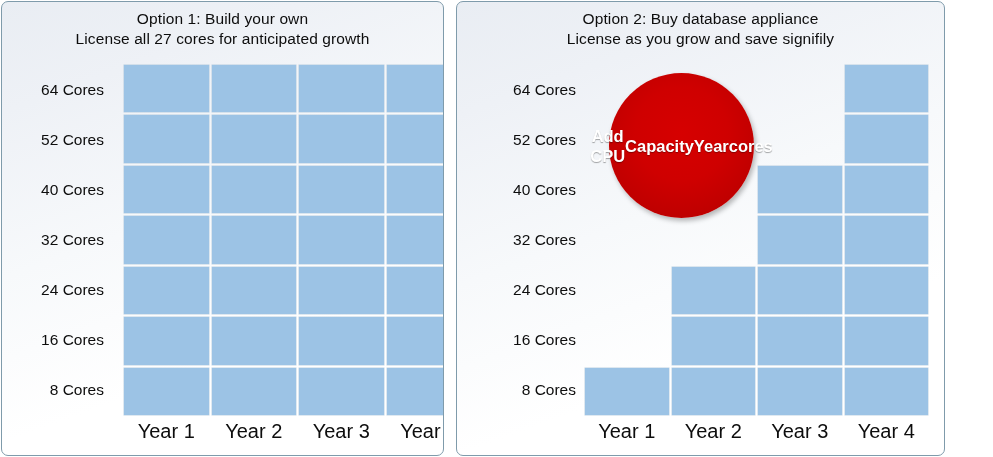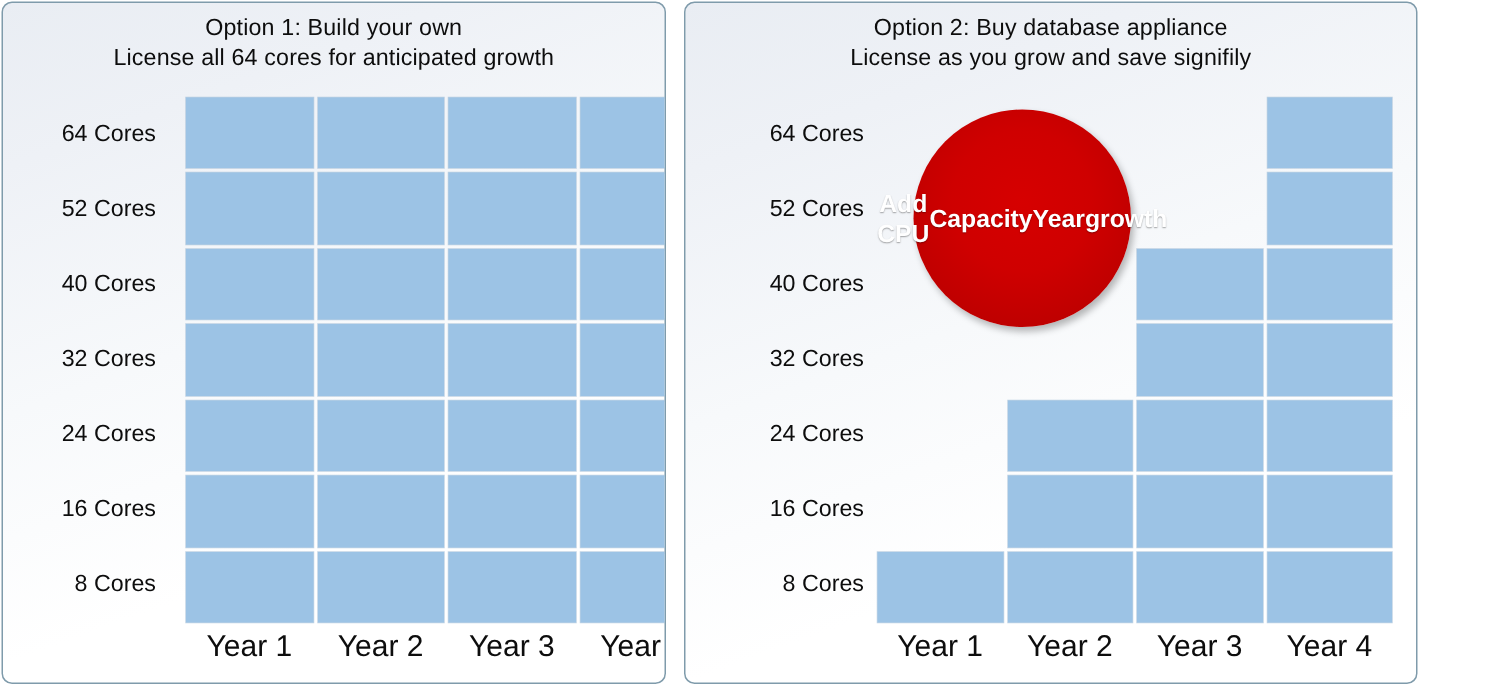--- a/index.html
+++ b/index.html
@@ -163,21 +163,21 @@
 </style>
 </head>
 <body>
 
 <div class="slide">
 
   <div class="panel panel-left">
 
     <div class="panel-title">
       <span class="tline">Option 1: Build your own</span>
-      <span class="tline">License all 64 cores for anticipated growth</span>
+      <span class="tline">License all 27 cores for anticipated growth</span>
     </div>
 
     <div class="chart">
 
       <div class="y-axis">
         <div class="y-tick">64 Cores</div>
         <div class="y-tick">52 Cores</div>
         <div class="y-tick">40 Cores</div>
         <div class="y-tick">32 Cores</div>
         <div class="y-tick">24 Cores</div>
@@ -240,21 +240,21 @@
       <span class="tline">Option 2: Buy database appliance</span>
       <span class="tline">License as you grow and save signifily</span>
     </div>
 
     <div class="chart">
 
       <div class="badge">
         <span class="badge-line">Add CPU</span>
         <span class="badge-line">Capacity</span>
         <span class="badge-line">Year</span>
-        <span class="badge-line">growth</span>
+        <span class="badge-line">cores</span>
       </div>
 
       <div class="y-axis">
         <div class="y-tick">64 Cores</div>
         <div class="y-tick">52 Cores</div>
         <div class="y-tick">40 Cores</div>
         <div class="y-tick">32 Cores</div>
         <div class="y-tick">24 Cores</div>
         <div class="y-tick">16 Cores</div>
         <div class="y-tick">8 Cores</div>

